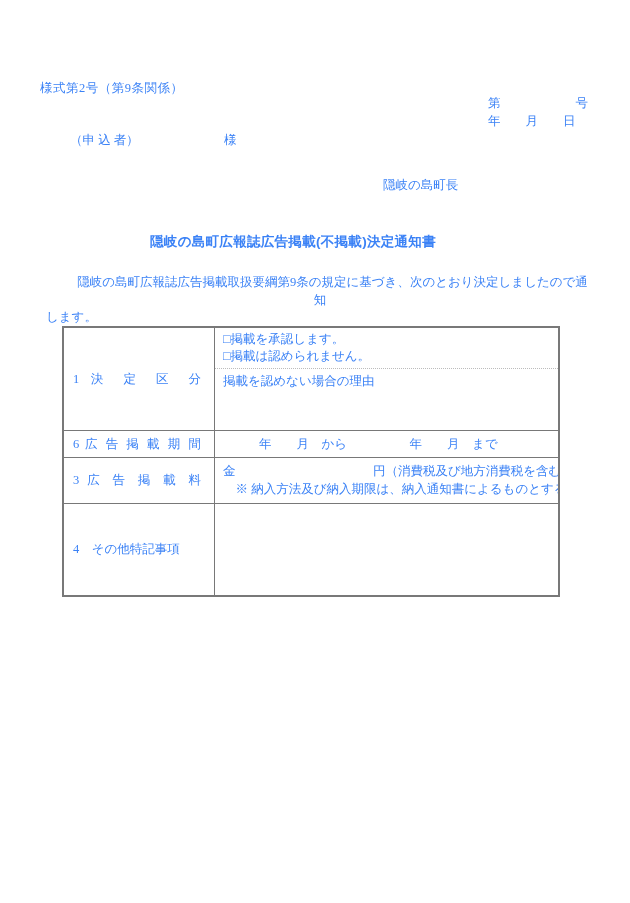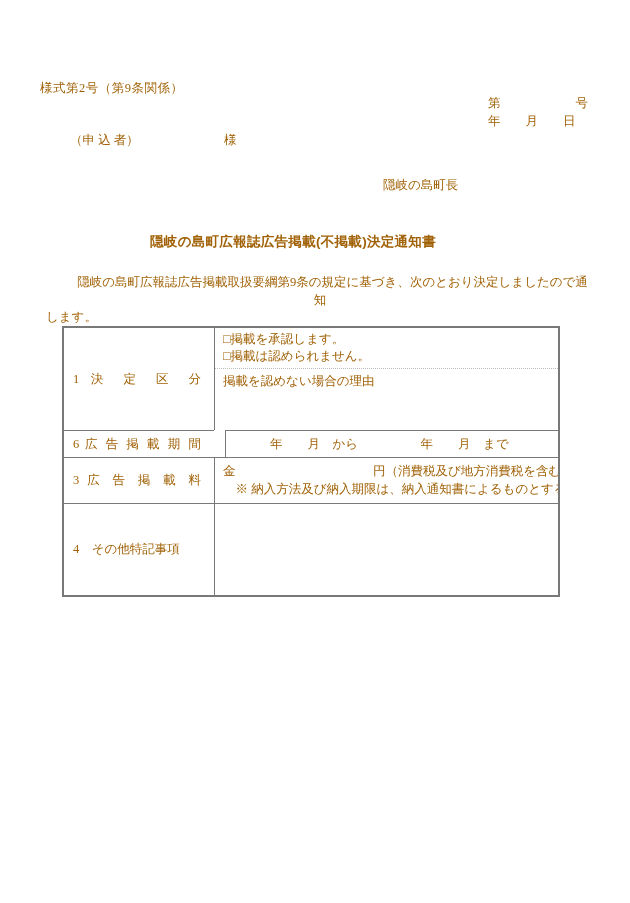--- a/index.html
+++ b/index.html
@@ -3,21 +3,21 @@
 <meta charset="utf-8">
 <style>
   html, body { margin: 0; padding: 0; background: #f6f6f6; }
   .page {
     position: relative;
     width: 630px;
     height: 903px;
     margin: 0 auto;
     background: #ffffff;
     font-family: "Liberation Serif", "DejaVu Serif", serif;
-    color: #a16207;
+    color: #3b82f6;
     font-size: 12.5px;
     overflow: hidden;
   }
 
   
   .form-number { position: absolute; left: 40px; top: 80px; letter-spacing: 0.5px; }
   .doc-number-line { position: absolute; left: 488px; top: 95px; white-space: pre; }
   .issue-date-line { position: absolute; left: 488px; top: 113px; white-space: pre; }
   .applicant-label { position: absolute; left: 70px; top: 132px; }
   .applicant-honorific { position: absolute; left: 224px; top: 132px; }
@@ -61,21 +61,21 @@
   .checkbox-area {
     height: 37px;
     border-bottom: 1px dotted #bcbcbc;
     padding: 3px 16px 0 8px;
     line-height: 17px;
   }
   .option-line { display: block; }
   .checkbox-glyph { display: inline; }
   .denial-reason { padding: 4px 0 0 8px; }
 
-  .period-cell { display: flex; align-items: center; margin-left: 11px; }
+  .period-cell { display: flex; align-items: center; }
   .period-value { padding-left: 44px; white-space: pre; }
 
   .fee-cell { padding: 4px 0 0 8px; line-height: 18px; }
   .fee-line { display: block; white-space: pre; }
 </style>
 </head>
 <body>
 
 <div class="page">
 

